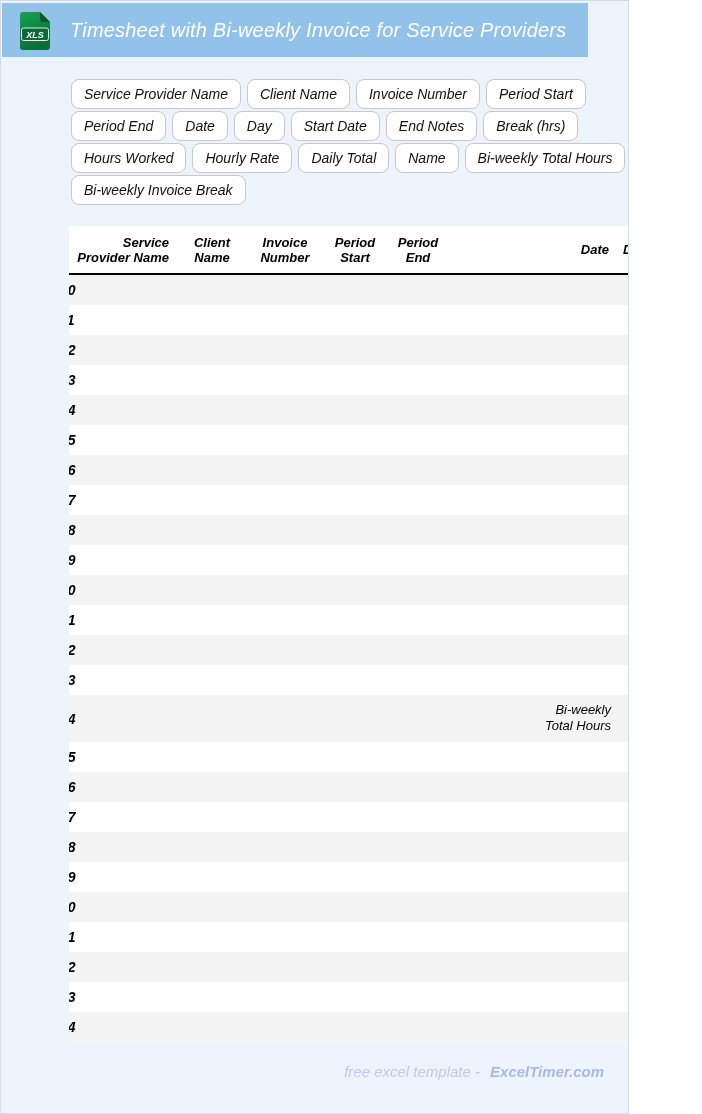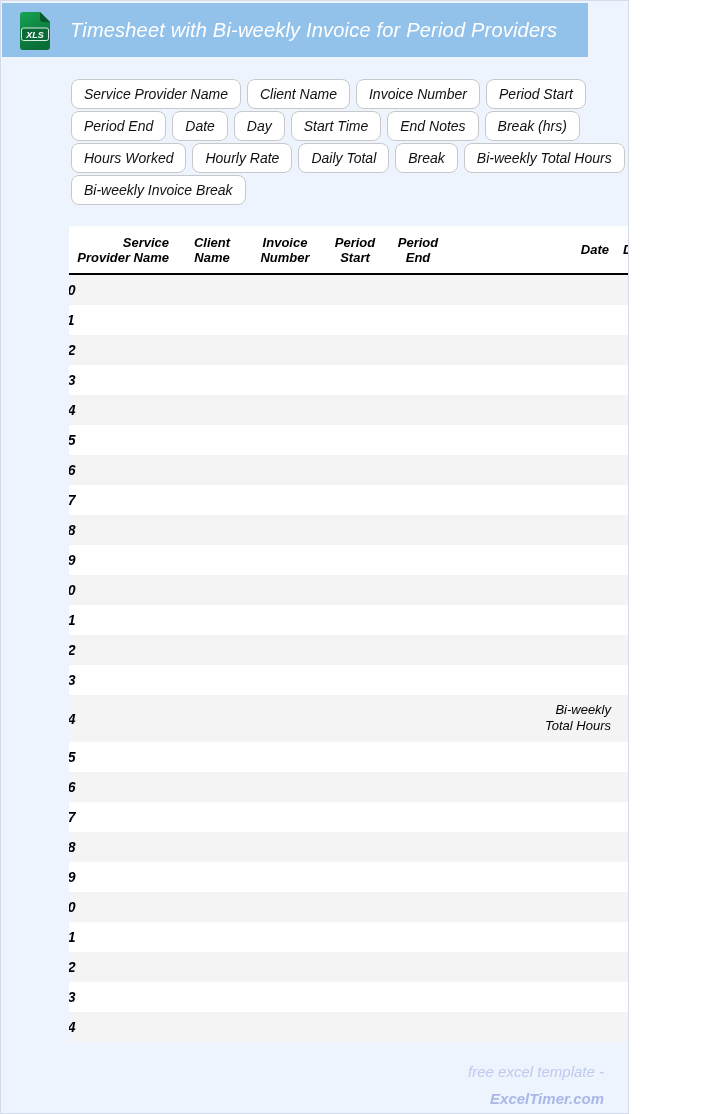--- a/index.html
+++ b/index.html
@@ -69,21 +69,21 @@
     position:absolute;left:-9px;top:50%;transform:translateY(-50%);
     font-size:14px;font-weight:bold;color:#000;white-space:nowrap;
   }
   .row-note{
     position:absolute;right:68px;top:7px;width:84px;
     font-size:13px;line-height:16px;color:#000;text-align:right;
   }
   
   .footer{
     position:absolute;top:1062px;right:24px;
-    font-size:15px;display:flex;align-items:flex-end;gap:10px;white-space:nowrap;flex-direction:column;
+    font-size:15px;display:flex;align-items:flex-end;gap:10px;white-space:nowrap;
   }
   .footer .free{color:var(--footer-text);}
   .footer .brand{color:var(--footer-brand);font-weight:bold;}
 </style>
 </head>
 <body>
 
 <div class="page">
 
   <div class="titlebar">
@@ -94,21 +94,21 @@
             <stop offset="0" stop-color="#17a351"></stop>
             <stop offset="1" stop-color="#0a6e37"></stop>
           </linearGradient>
         </defs>
         <path d="M0 3 A3 3 0 0 1 3 0 H20 L30 10 V35 A3 3 0 0 1 27 38 H3 A3 3 0 0 1 0 35 Z" fill="url(#g)"></path>
         <path d="M20 0 L30 10 H23 A3 3 0 0 1 20 7 Z" fill="#085a2d"></path>
         <rect x="1.5" y="16" width="27" height="12.5" rx="2" fill="#0b6b38" stroke="#d9efe2" stroke-width="1"></rect>
         <text x="15" y="25.5" font-size="9" font-weight="bold" fill="#fff" text-anchor="middle" font-family="Liberation Sans, DejaVu Sans, sans-serif">XLS</text>
       </svg>
     </span>
-    <h1>Timesheet with Bi-weekly Invoice for Period Providers</h1>
+    <h1>Timesheet with Bi-weekly Invoice for Service Providers</h1>
   </div>
 
   <div class="tags">
       <div class="chip">
     <span>Service Provider Name</span>
   </div>
       <div class="chip">
     <span>Client Name</span>
   </div>
       <div class="chip">
@@ -120,39 +120,39 @@
       <div class="chip">
     <span>Period End</span>
   </div>
       <div class="chip">
     <span>Date</span>
   </div>
       <div class="chip">
     <span>Day</span>
   </div>
       <div class="chip">
-    <span>Start Time</span>
+    <span>Start Date</span>
   </div>
       <div class="chip">
     <span>End Notes</span>
   </div>
       <div class="chip">
     <span>Break (hrs)</span>
   </div>
       <div class="chip">
     <span>Hours Worked</span>
   </div>
       <div class="chip">
     <span>Hourly Rate</span>
   </div>
       <div class="chip">
     <span>Daily Total</span>
   </div>
       <div class="chip">
-    <span>Break</span>
+    <span>Name</span>
   </div>
       <div class="chip">
     <span>Bi-weekly Total Hours</span>
   </div>
       <div class="chip">
     <span>Bi-weekly Invoice Break</span>
   </div>
     </div>
 
   <div class="sheet">

